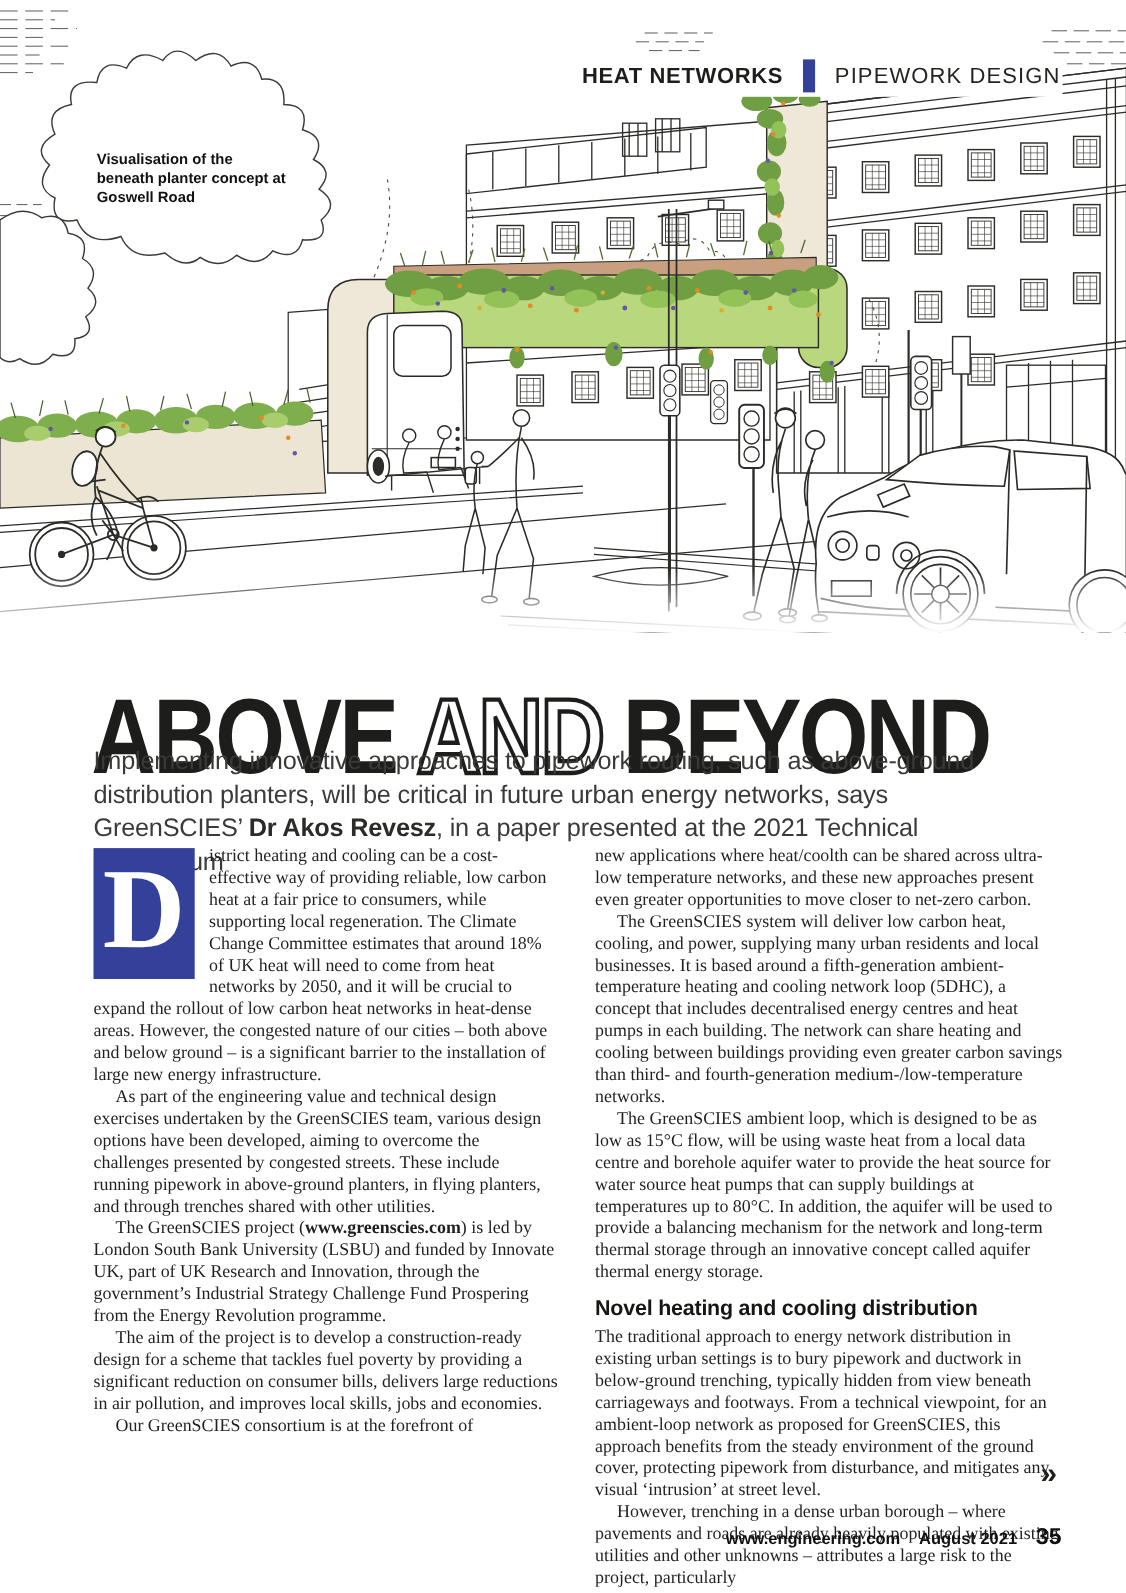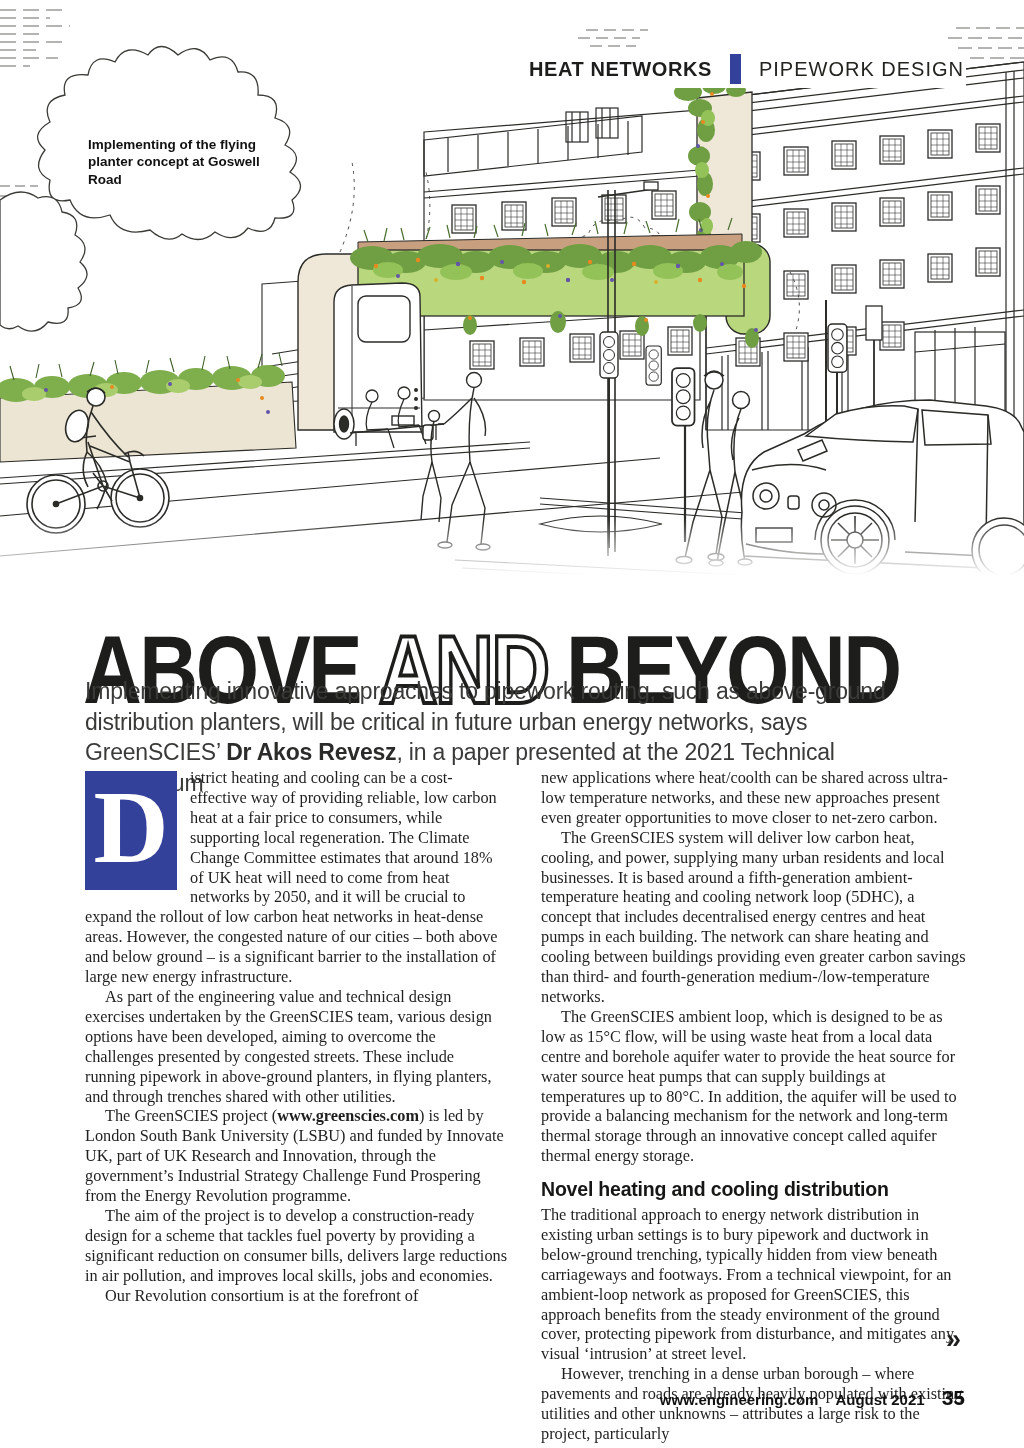--- a/index.html
+++ b/index.html
@@ -406,38 +406,38 @@
       <path d="M103,486 L112,501 M103,486 L93,473"></path>
       <ellipse cx="77" cy="426" rx="11" ry="16" transform="rotate(14 77 426)" fill="#fff"></ellipse>
       <circle cx="96" cy="397" r="9" fill="#fff"></circle>
       <path d="M87,392 Q96,384 105,393"></path>
       <path d="M93,406 Q84,430 87,452 M91,412 Q110,440 128,457 M87,452 Q102,464 107,484 Q102,500 97,509 M87,452 Q79,470 88,487"></path>
     </g>
 
     <rect x="0" y="518" width="1024" height="57" fill="url(#fadeW)"></rect>
   </svg>
 
-  <div class="caption">Implementing of the flying planter concept at Goswell Road</div>
+  <div class="caption">Visualisation of the beneath planter concept at Goswell Road</div>
 
   <h1 class="headline">
     <span class="w">ABOVE</span><span class="w outline">AND</span><span>BEYOND</span>
   </h1>
 
   <p class="standfirst"><span>Implementing innovative approaches to pipework routing, such as above-ground distribution planters, will be critical in future urban energy networks, says GreenSCIES’ </span><b>Dr Akos Revesz</b><span>, in a paper presented at the 2021 Technical Symposium</span></p>
 
   <div class="columns">
     <div class="col col-left">
       <div class="dropcap">
           <span>D</span>
         </div>
       <p>istrict heating and cooling can be a cost-effective way of providing reliable, low carbon heat at a fair price to consumers, while supporting local regeneration. The Climate Change Committee estimates that around 18% of UK heat will need to come from heat networks by 2050, and it will be crucial to expand the rollout of low carbon heat networks in heat-dense areas. However, the congested nature of our cities – both above and below ground – is a significant barrier to the installation of large new energy infrastructure.</p>
       <p class="ind">As part of the engineering value and technical design exercises undertaken by the GreenSCIES team, various design options have been developed, aiming to overcome the challenges presented by congested streets. These include running pipework in above-ground planters, in flying planters, and through trenches shared with other utilities.</p>
       <p class="ind"><span>The GreenSCIES project (</span><b>www.greenscies.com</b><span>) is led by London South Bank University (LSBU) and funded by Innovate UK, part of UK Research and Innovation, through the government’s Industrial Strategy Challenge Fund Prospering from the Energy Revolution programme.</span></p>
       <p class="ind">The aim of the project is to develop a construction-ready design for a scheme that tackles fuel poverty by providing a significant reduction on consumer bills, delivers large reductions in air pollution, and improves local skills, jobs and economies.</p>
-      <p class="ind">Our Revolution consortium is at the forefront of</p>
+      <p class="ind">Our GreenSCIES consortium is at the forefront of</p>
     </div>
     <div class="col col-right">
       <p>new applications where heat/coolth can be shared across ultra-low temperature networks, and these new approaches present even greater opportunities to move closer to net-zero carbon.</p>
       <p class="ind">The GreenSCIES system will deliver low carbon heat, cooling, and power, supplying many urban residents and local businesses. It is based around a fifth-generation ambient-temperature heating and cooling network loop (5DHC), a concept that includes decentralised energy centres and heat pumps in each building. The network can share heating and cooling between buildings providing even greater carbon savings than third- and fourth-generation medium-/low-temperature networks.</p>
       <p class="ind">The GreenSCIES ambient loop, which is designed to be as low as 15°C flow, will be using waste heat from a local data centre and borehole aquifer water to provide the heat source for water source heat pumps that can supply buildings at temperatures up to 80°C. In addition, the aquifer will be used to provide a balancing mechanism for the network and long-term thermal storage through an innovative concept called aquifer thermal energy storage.</p>
       <p class="subhead">Novel heating and cooling distribution</p>
       <p>The traditional approach to energy network distribution in existing urban settings is to bury pipework and ductwork in below-ground trenching, typically hidden from view beneath carriageways and footways. From a technical viewpoint, for an ambient-loop network as proposed for GreenSCIES, this approach benefits from the steady environment of the ground cover, protecting pipework from disturbance, and mitigates any visual ‘intrusion’ at street level.</p>
       <p class="ind">However, trenching in a dense urban borough – where pavements and roads are already heavily populated with existing utilities and other unknowns – attributes a large risk to the project, particularly</p>
     </div>
   </div>

